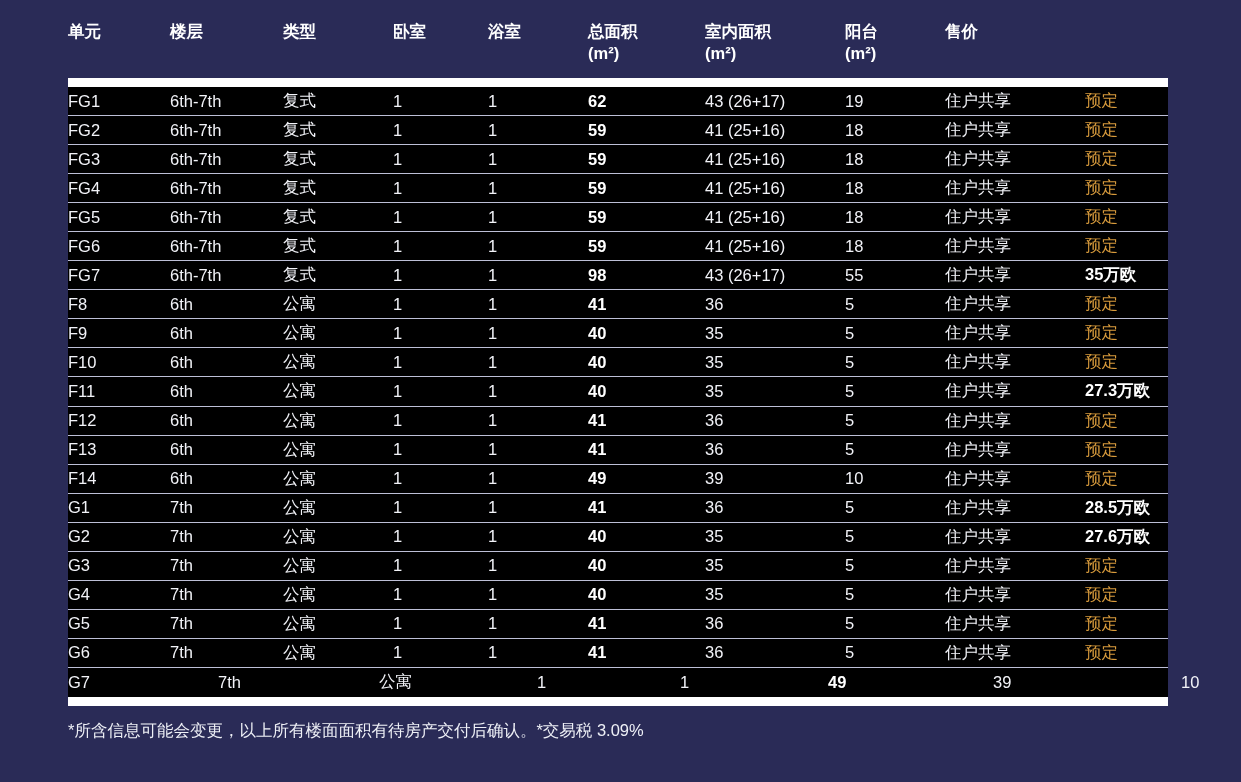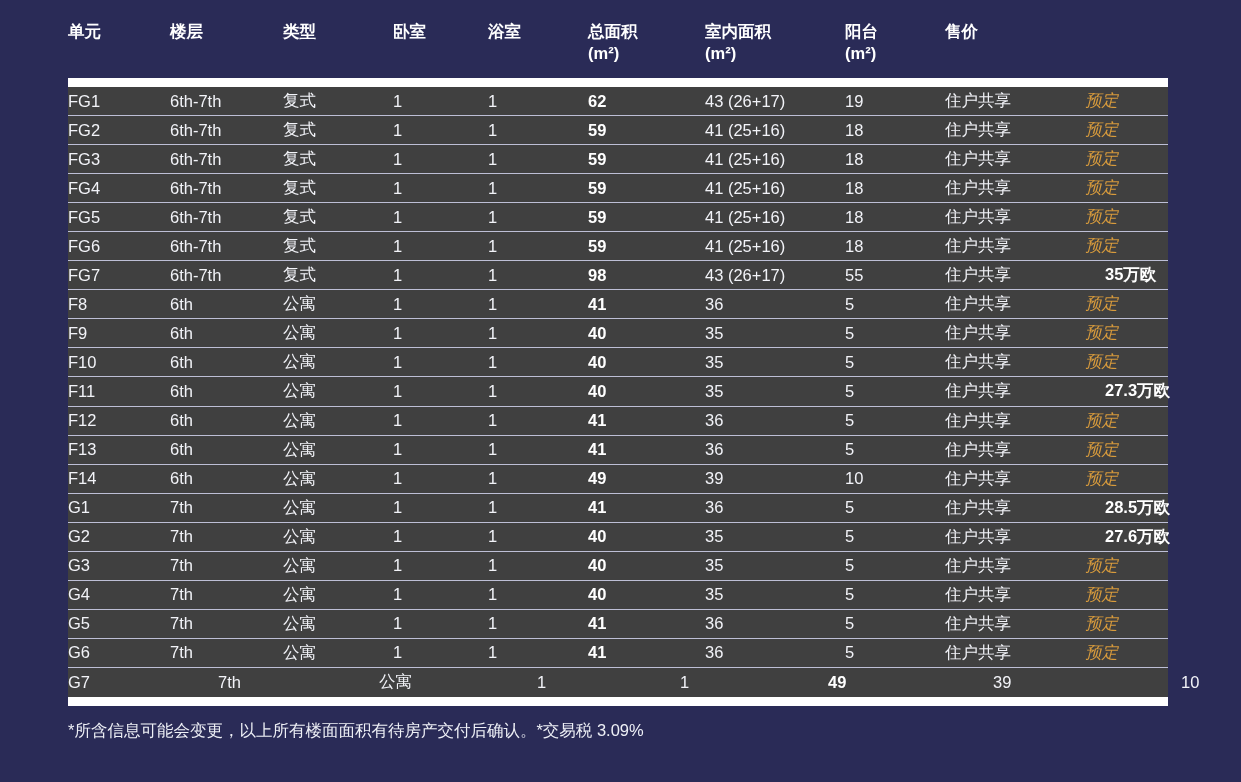--- a/index.html
+++ b/index.html
@@ -17,31 +17,31 @@
     display: grid;
     grid-template-columns: 102px 113px 110px 95px 100px 117px 140px 100px 140px 83px;
   }
 
   .thead { padding-top: 20px; height: 78px; align-items: start; }
   .hcell { font-weight: bold; color: #ffffff; font-size: 16.5px; line-height: 22px; }
   .hcell .sub { font-weight: bold; }
 
   .bar { height: 9px; background: #ffffff; }
 
-  .tbody { background: #404040; }
+  .tbody { background: #000000; }
   .trow {
     height: 29.05px;
     border-bottom: 1.5px solid #bdbfd6;
     align-items: center;
   }
   .trow:last-child { border-bottom: none; gap: 48px; }
   .cell { font-size: 16.5px; color: #f2f3f8; white-space: nowrap; }
   .cell.col-total_area { font-weight: bold; color: #ffffff; }
-  .cell.col-price.reserved { color: #d89b3c; font-style: italic; }
-  .cell.col-price.priced { font-weight: bold; color: #ffffff; margin-left: 20px; }
+  .cell.col-price.reserved { color: #d89b3c; }
+  .cell.col-price.priced { font-weight: bold; color: #ffffff; }
 
   .footer {
     margin-top: 11px;
     display: flex;
     align-items: flex-start;
     font-size: 16.5px;
     color: #eef0f6;
   }
   .footnotes { line-height: 27px; }
   .tax-note { text-align: right; line-height: 27px; }

